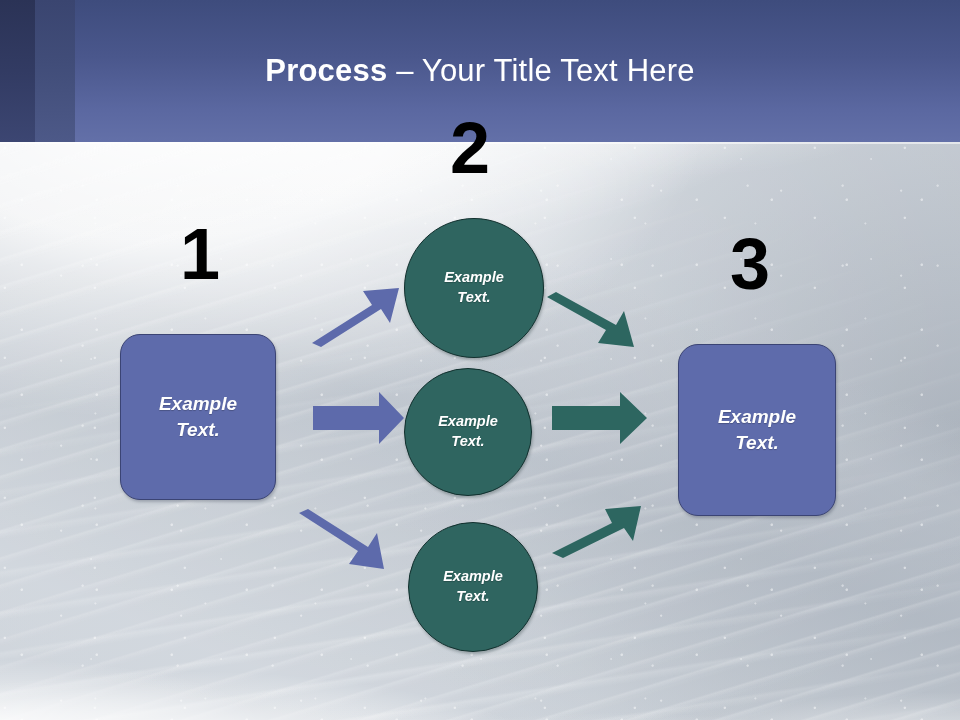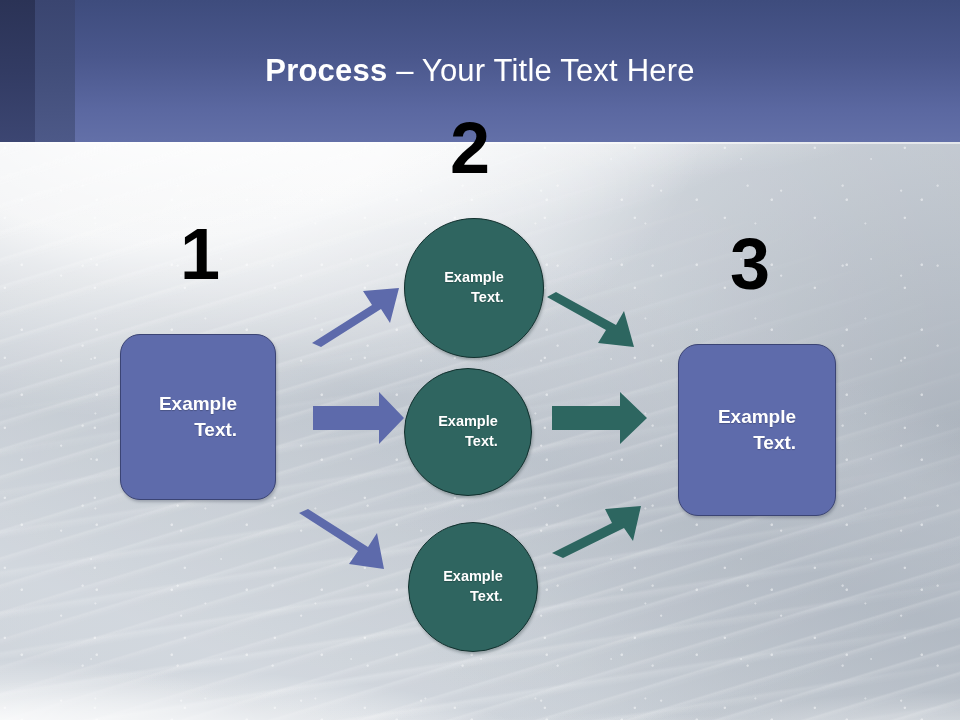--- a/index.html
+++ b/index.html
@@ -194,21 +194,22 @@
     border-radius: 50%;
     box-sizing: border-box;
     display: flex;
     align-items: center;
     justify-content: center;
     box-shadow: 1px 2px 3px rgba(25,45,45,0.3);
   }
   .shape-label {
     color: #ffffff;
     font-weight: bold;
-    text-align: right;
+    font-style: italic;
+    text-align: center;
     line-height: 1.35;
     white-space: pre-line;
     text-shadow: 0 1px 1px rgba(0,0,0,0.22);
   }
   .box .shape-label { font-size: 19px; }
   .circle .shape-label { font-size: 14.5px; }
 
   .arrow-svg {
     position: absolute;
     overflow: visible;

